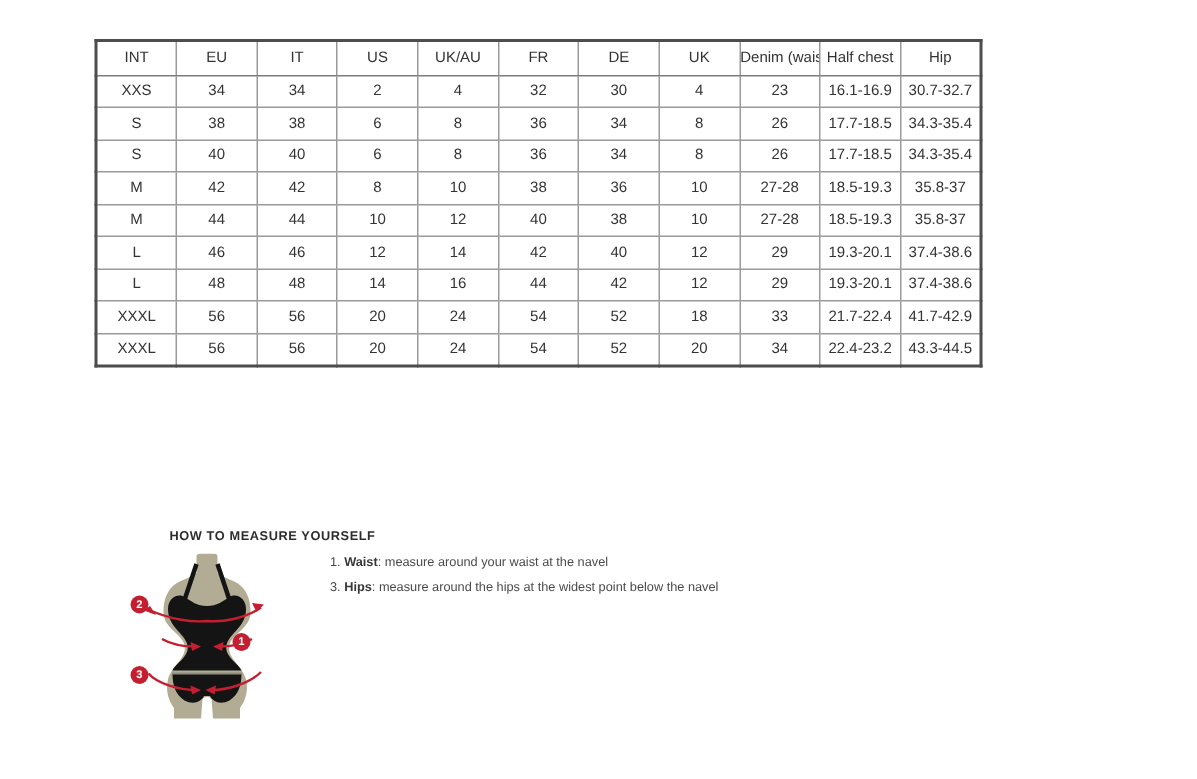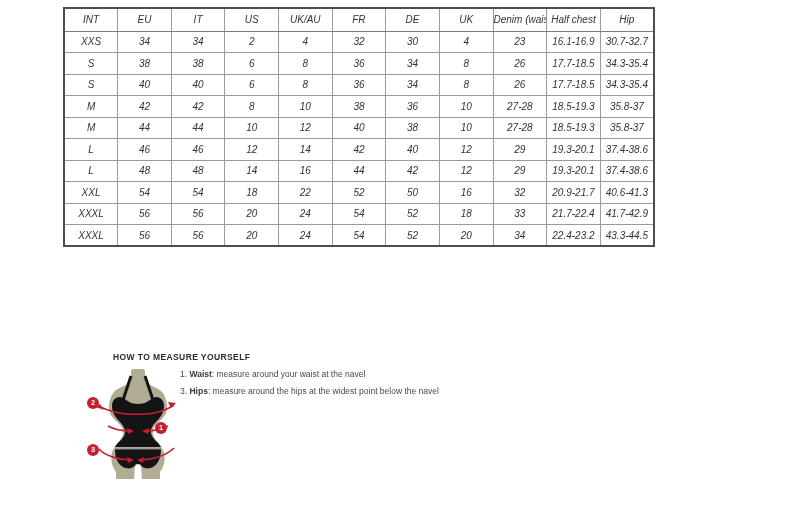--- a/index.html
+++ b/index.html
@@ -11,43 +11,42 @@
     --text:#333;
   }
   *{box-sizing:border-box;}
   html,body{margin:0;padding:0;}
   body{
     width:798px;height:519px;background:#fff;position:relative;overflow:hidden;
     font-family:"Liberation Sans",sans-serif;color:var(--text);
   }
   
   table.size-table{
-    position:absolute;left:63px;top:7px;width:592px;
+    position:absolute;left:63px;top:26px;width:592px;
     border-collapse:collapse;table-layout:fixed;
     border:2px solid var(--border-outer);
-    font-style:italic;
   }
   .size-table th,.size-table td{
     border:1px solid var(--border-inner);
     text-align:center;vertical-align:middle;
     font-size:10px;font-weight:400;color:var(--text);
     padding:0;white-space:nowrap;overflow:hidden;
   }
   .size-table th{height:23px;border-bottom-color:#7d7d7d;}
   .size-table td{height:21.5px;}
   
   .measure-heading{
     position:absolute;left:67px;top:352px;
     font-size:8.5px;font-weight:700;letter-spacing:.4px;color:#2d2d2d;padding-left:46px;
   }
   .instructions{
     position:absolute;left:180px;top:366px;
     font-size:8.5px;color:#4a4a4a;
   }
-  .instructions .line{height:17.3px;line-height:17.3px;white-space:nowrap;}
+  .instructions .line{height:17.3px;line-height:17.3px;white-space:nowrap;margin-left:40px;}
   .instructions .lbl{font-weight:700;color:#383838;}
   
   .figure{position:absolute;left:85px;top:369px;width:108px;height:112px;}
   .figure svg{position:absolute;left:0;top:0;}
   .badge{
     position:absolute;width:12px;height:12px;border-radius:50%;
     background:var(--red);color:#fff;font-size:7.5px;font-weight:700;
     display:flex;align-items:center;justify-content:center;line-height:1;
   }
   .badge-chest{left:2px;top:28px;}
@@ -157,33 +156,20 @@
         <td>48</td>
         <td>48</td>
         <td>14</td>
         <td>16</td>
         <td>44</td>
         <td>42</td>
         <td>12</td>
         <td>29</td>
         <td>19.3-20.1</td>
         <td>37.4-38.6</td>
-      </tr>
-      <tr>
-        <td>XXL</td>
-        <td>54</td>
-        <td>54</td>
-        <td>18</td>
-        <td>22</td>
-        <td>52</td>
-        <td>50</td>
-        <td>16</td>
-        <td>32</td>
-        <td>20.9-21.7</td>
-        <td>40.6-41.3</td>
       </tr>
       <tr>
         <td>XXXL</td>
         <td>56</td>
         <td>56</td>
         <td>20</td>
         <td>24</td>
         <td>54</td>
         <td>52</td>
         <td>18</td>

